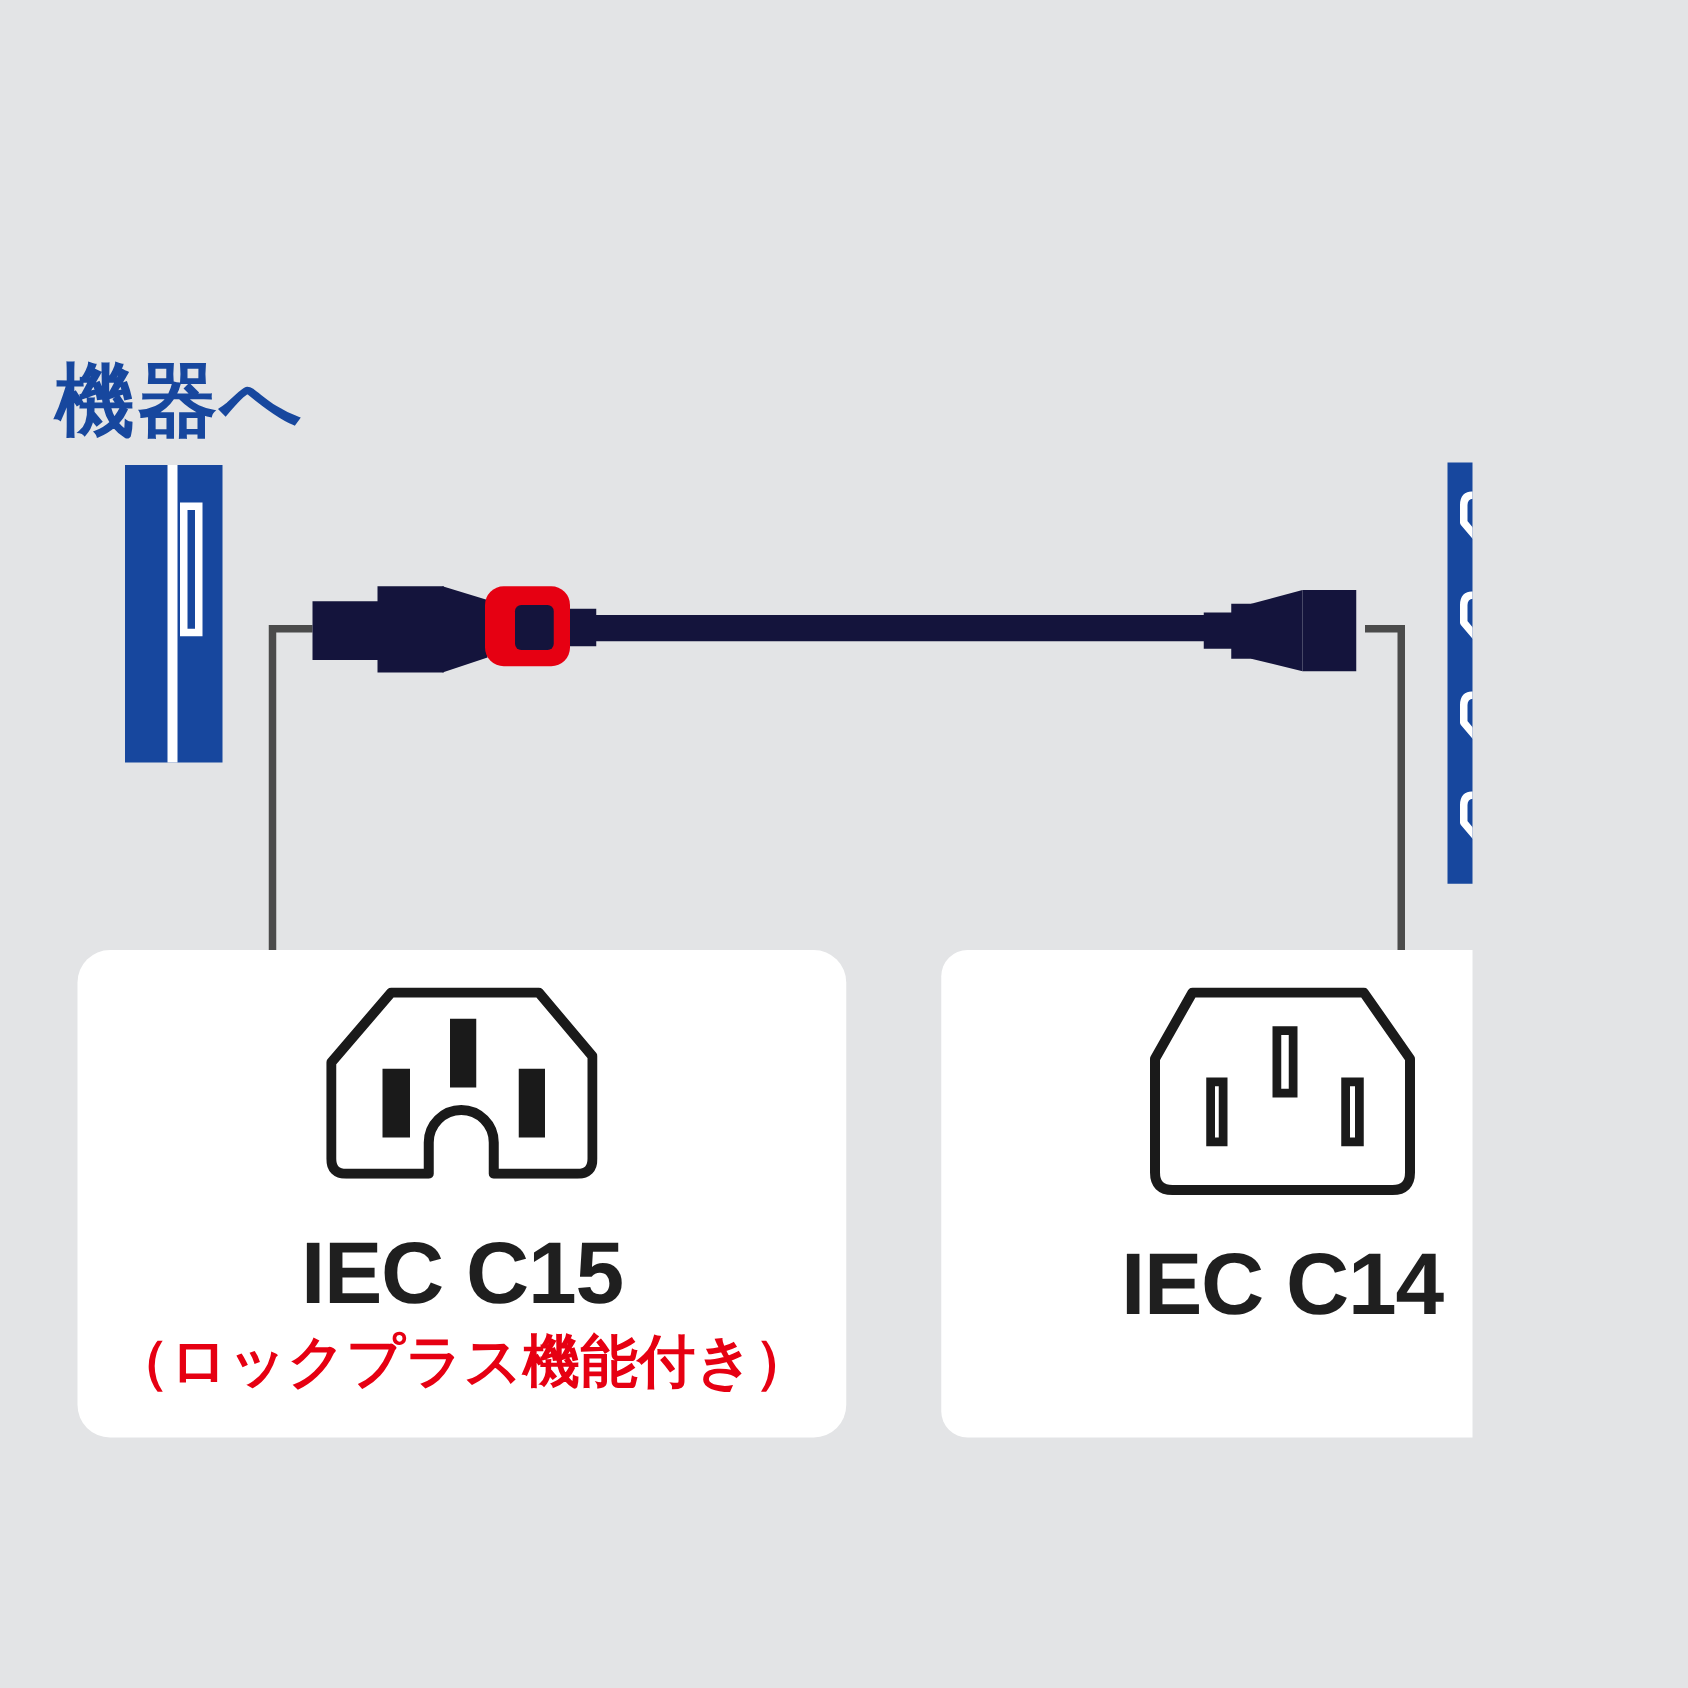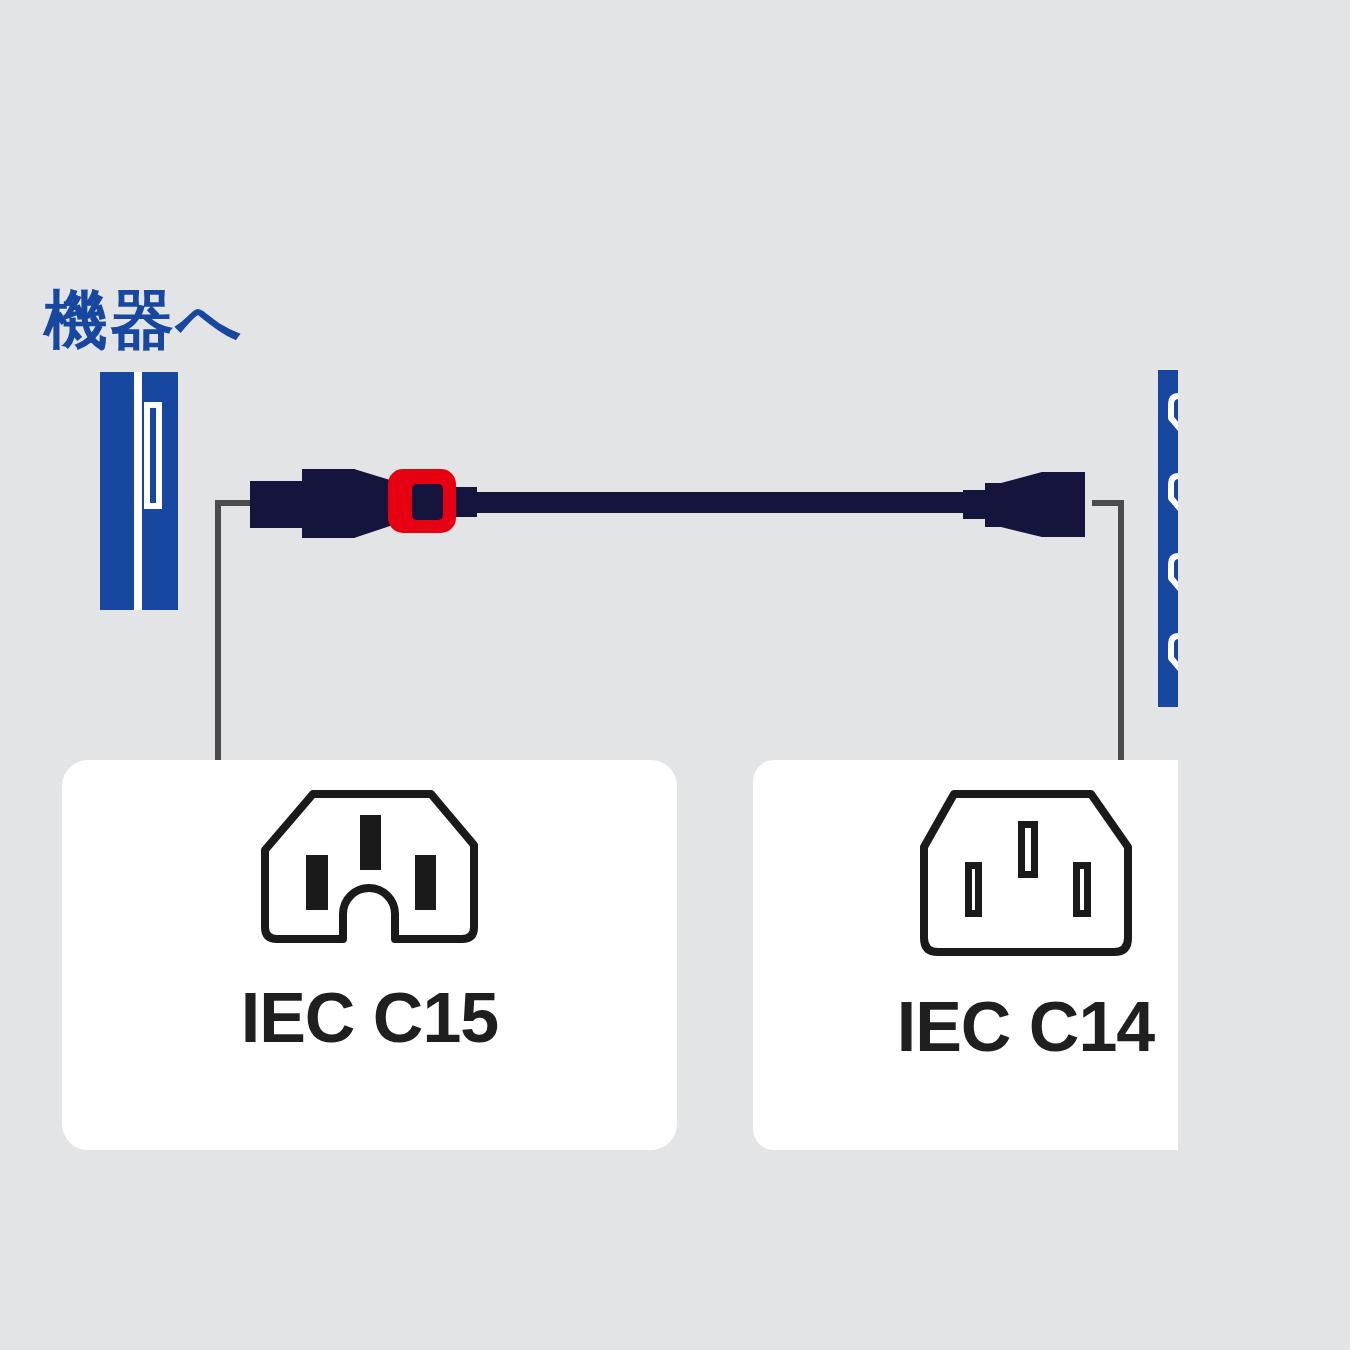--- a/index.html
+++ b/index.html
@@ -101,20 +101,21 @@
   </svg>
 
   <div class="box box-left">
     <svg class="icon-c15" width="217" height="153" viewBox="0 0 217 153">
       <path d="M 52,4 H 170 L 213,55 V 137 Q 213,149 201,149 H 134 V 124 A 26,26 0 0 0 82,124 V 149 H 16 Q 4,149 4,137 V 60 Z" fill="#ffffff" stroke="#1a1a1a" stroke-width="8" stroke-linejoin="round"></path>
       <rect x="45" y="65" width="22" height="55" fill="#1a1a1a"></rect>
       <rect x="99" y="25" width="21" height="55" fill="#1a1a1a"></rect>
       <rect x="154" y="65" width="21" height="55" fill="#1a1a1a"></rect>
     </svg>
     <div class="box-label">IEC C15</div>
+    <div class="box-note">（ロックプラス機能付き）</div>
   </div>
 
   <div class="box box-right">
     <svg class="icon-c14" width="212" height="166" viewBox="0 0 212 166">
       <path d="M 34,4 H 171 L 208,57 V 148 Q 208,162 194,162 H 18 Q 4,162 4,148 V 57 Z" fill="#ffffff" stroke="#1a1a1a" stroke-width="8" stroke-linejoin="round"></path>
       <rect x="101.5" y="34.5" width="13" height="50" fill="#ffffff" stroke="#1a1a1a" stroke-width="7"></rect>
       <rect x="48.5" y="75.5" width="10" height="48" fill="#ffffff" stroke="#1a1a1a" stroke-width="7"></rect>
       <rect x="156.5" y="75.5" width="11" height="48" fill="#ffffff" stroke="#1a1a1a" stroke-width="7"></rect>
     </svg>
     <div class="box-label">IEC C14</div>

